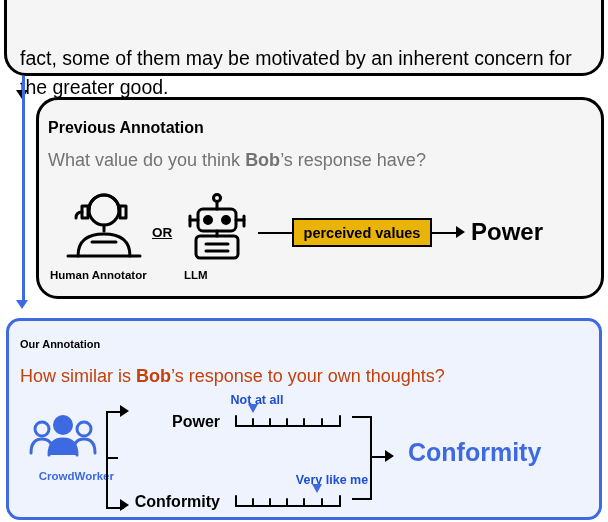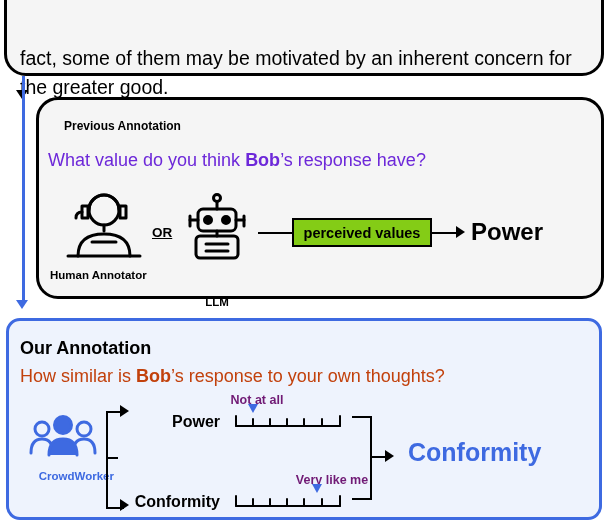--- a/index.html
+++ b/index.html
@@ -73,53 +73,53 @@
     top: 97px;
     width: 568px;
     height: 202px;
     box-sizing: border-box;
     background: #f5f5f5;
     border: 3px solid #000000;
     border-radius: 22px;
   }
   .prev-title {
     position: absolute;
-    left: 64px;
+    left: 48px;
     top: 119px;
-    font-size: 12px;
+    font-size: 16px;
     font-weight: bold;
     color: #000000;
   }
   .prev-question {
     position: absolute;
     left: 48px;
     top: 150px;
     font-size: 18px;
-    color: #6d28d9;
+    color: #737373;
     white-space: nowrap;
   }
   .prev-question b { font-weight: bold; }
 
   
   .our-box {
     position: absolute;
     left: 6px;
     top: 318px;
     width: 596px;
     height: 202px;
     box-sizing: border-box;
     background: #eef3fd;
     border: 3px solid #3e6ae1;
     border-radius: 14px;
   }
   .our-title {
     position: absolute;
     left: 20px;
     top: 338px;
-    font-size: 18px;
+    font-size: 11px;
     font-weight: bold;
     color: #000000;
   }
   .our-question {
     position: absolute;
     left: 20px;
     top: 366px;
     font-size: 18px;
     color: #c2410c;
     white-space: nowrap;
@@ -157,36 +157,34 @@
     left: 184px;
     top: 192px;
     width: 66px;
     height: 70px;
   }
   .llm-label {
     position: absolute;
     left: 184px;
     top: 269px;
     width: 66px;
-    text-align: center;
     font-size: 11.5px;
     font-weight: bold;
     color: #000000;
-    margin-top: 27px;
   }
 
   
   .pv-box {
     position: absolute;
     left: 292px;
     top: 218px;
     width: 140px;
     height: 29px;
     box-sizing: border-box;
-    background: #84cc16;
+    background: #eab308;
     border: 2px solid #000000;
     display: flex;
     align-items: center;
     justify-content: center;
     font-size: 14.5px;
     font-weight: bold;
     color: #000000;
   }
   .power-text {
     position: absolute;
@@ -249,21 +247,21 @@
     position: absolute;
     font-size: 16px;
     font-weight: bold;
     color: #000000;
     text-align: right;
   }
   .scale-anno {
     position: absolute;
     font-size: 12.5px;
     font-weight: bold;
-    color: #701a75;
+    color: #1d4ed8;
     text-align: center;
   }
   .conformity-text {
     position: absolute;
     left: 408px;
     top: 438px;
     font-size: 25px;
     font-weight: bold;
     color: #3e6ae1;
   }

